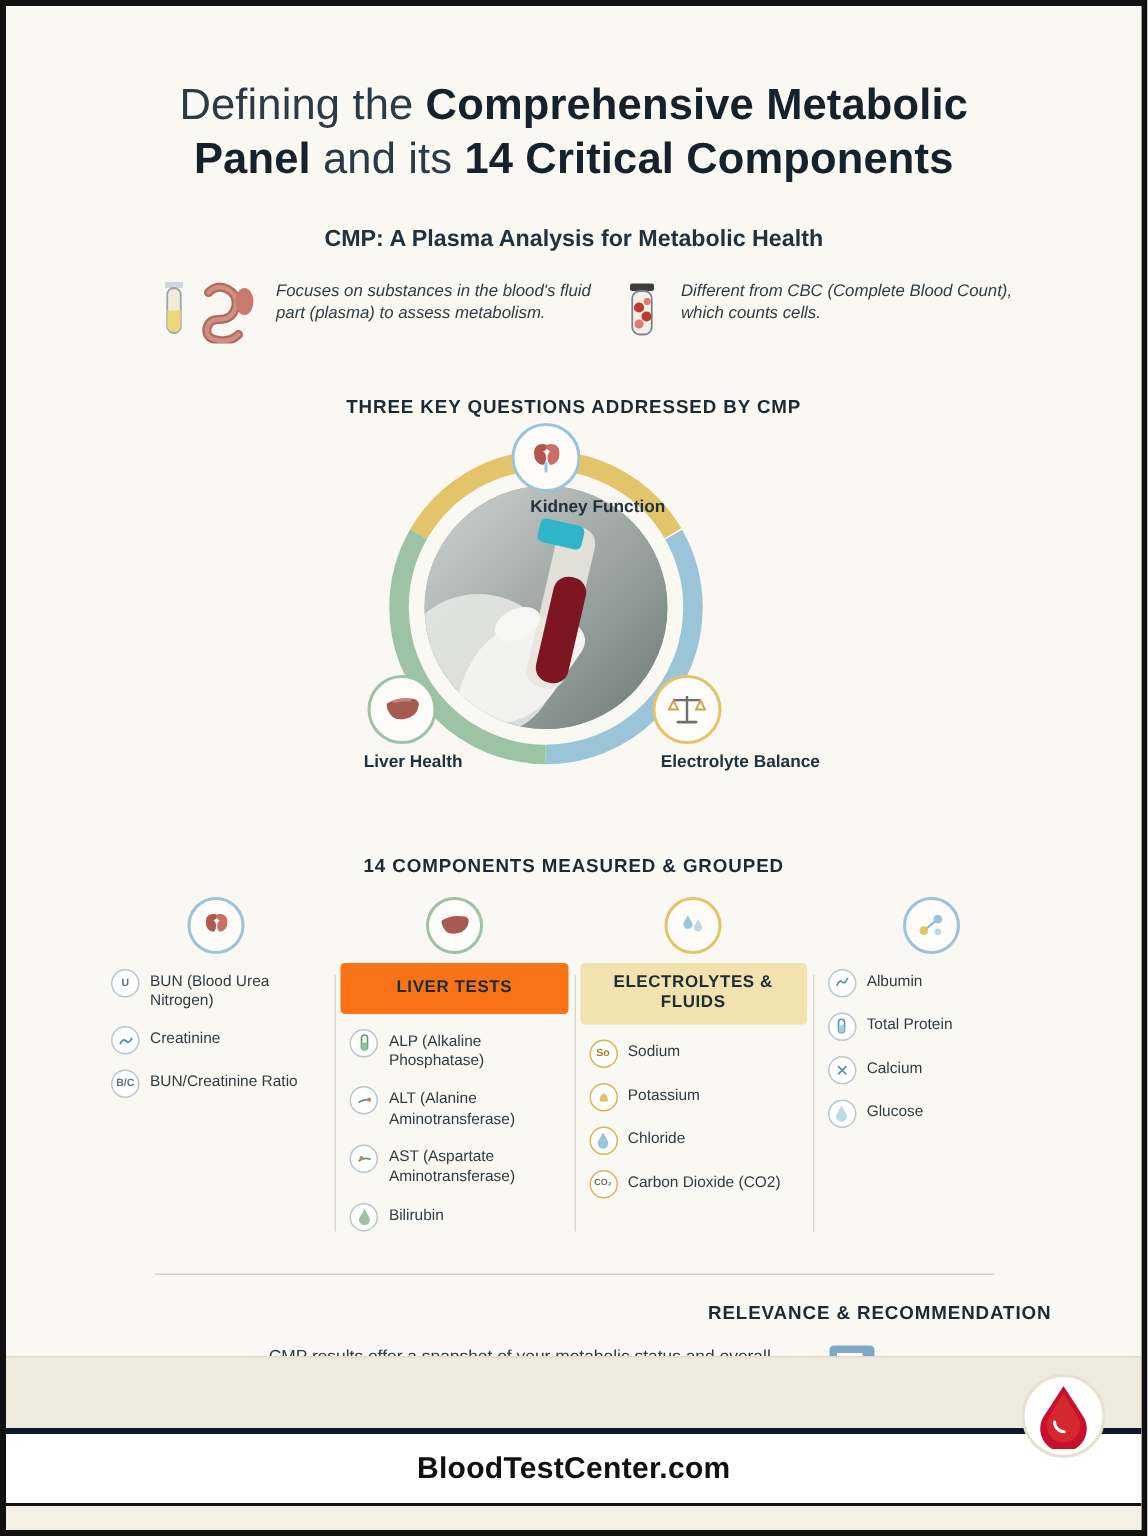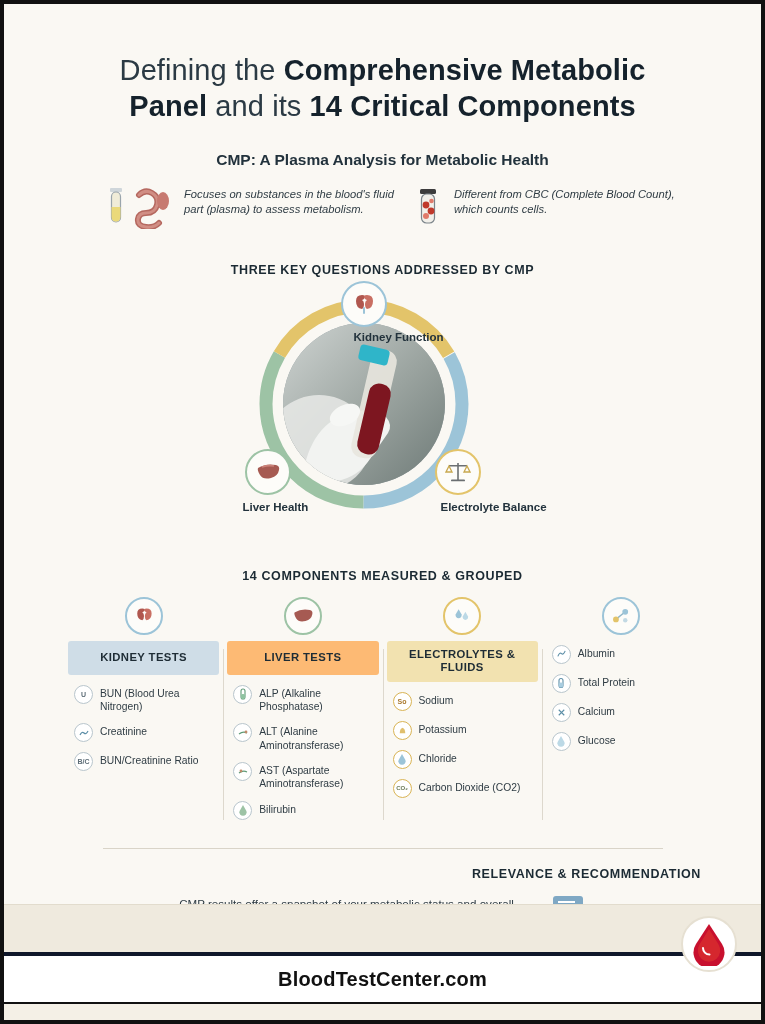--- a/index.html
+++ b/index.html
@@ -357,21 +357,20 @@
 
     <div class="comp-grid">
 
       <div class="comp-col">
         <div class="comp-icon-top" style="border-color:#9cc4d8;">
           <svg width="22" height="22" viewBox="0 0 26 26">
             <path d="M11 4 q-6 0-6 6 q0 7 6 8 q2-1 2-5 q0-3-2-4 q3-1 3-4 q-1-1-3-1z" fill="#b0574f"></path>
             <path d="M16 4 q6 0 6 6 q0 7-6 8 q-2-1-2-5 q0-3 2-4 q-3-1-3-4 q1-1 3-1z" fill="#c96f63"></path>
           </svg>
         </div>
-        <div class="comp-title" style="background:#cfdde7;">KIDNEY TESTS</div>
         <div class="comp-list">
           <div class="comp-item">
             <span class="comp-chip">U</span>
             <span class="comp-label">BUN (Blood Urea Nitrogen)</span>
           </div>
           <div class="comp-item">
             <span class="comp-chip">
               <svg width="12" height="12" viewBox="0 0 12 12">
                   <path d="M2 8 q2-4 4-2 q2 2 4-2" stroke="#5d8fa8" stroke-width="1.2" fill="none"></path>
                 </svg>
@@ -384,21 +383,21 @@
           </div>
         </div>
       </div>
 
       <div class="comp-col">
         <div class="comp-icon-top" style="border-color:#9dc3a5;">
           <svg width="22" height="22" viewBox="0 0 26 26">
             <path d="M3 9 q8-5 18-3 q4 1 3 5 q-1 6-8 8 q-8 2-11-3 q-3-5-2-7z" fill="#a65a52"></path>
           </svg>
         </div>
-        <div class="comp-title" style="background:#fdba74;">LIVER TESTS</div>
+        <div class="comp-title" style="background:#f97316;">LIVER TESTS</div>
         <div class="comp-list">
           <div class="comp-item">
             <span class="comp-chip">
               <svg width="10" height="12" viewBox="0 0 10 12">
                   <rect x="3" y="1" width="4" height="10" rx="2" fill="none" stroke="#5f9a76" stroke-width="1.1"></rect>
                   <rect x="3" y="6" width="4" height="5" rx="1.5" fill="#8fc3a1"></rect>
                 </svg>
             </span>
             <span class="comp-label">ALP (Alkaline Phosphatase)</span>
           </div>

